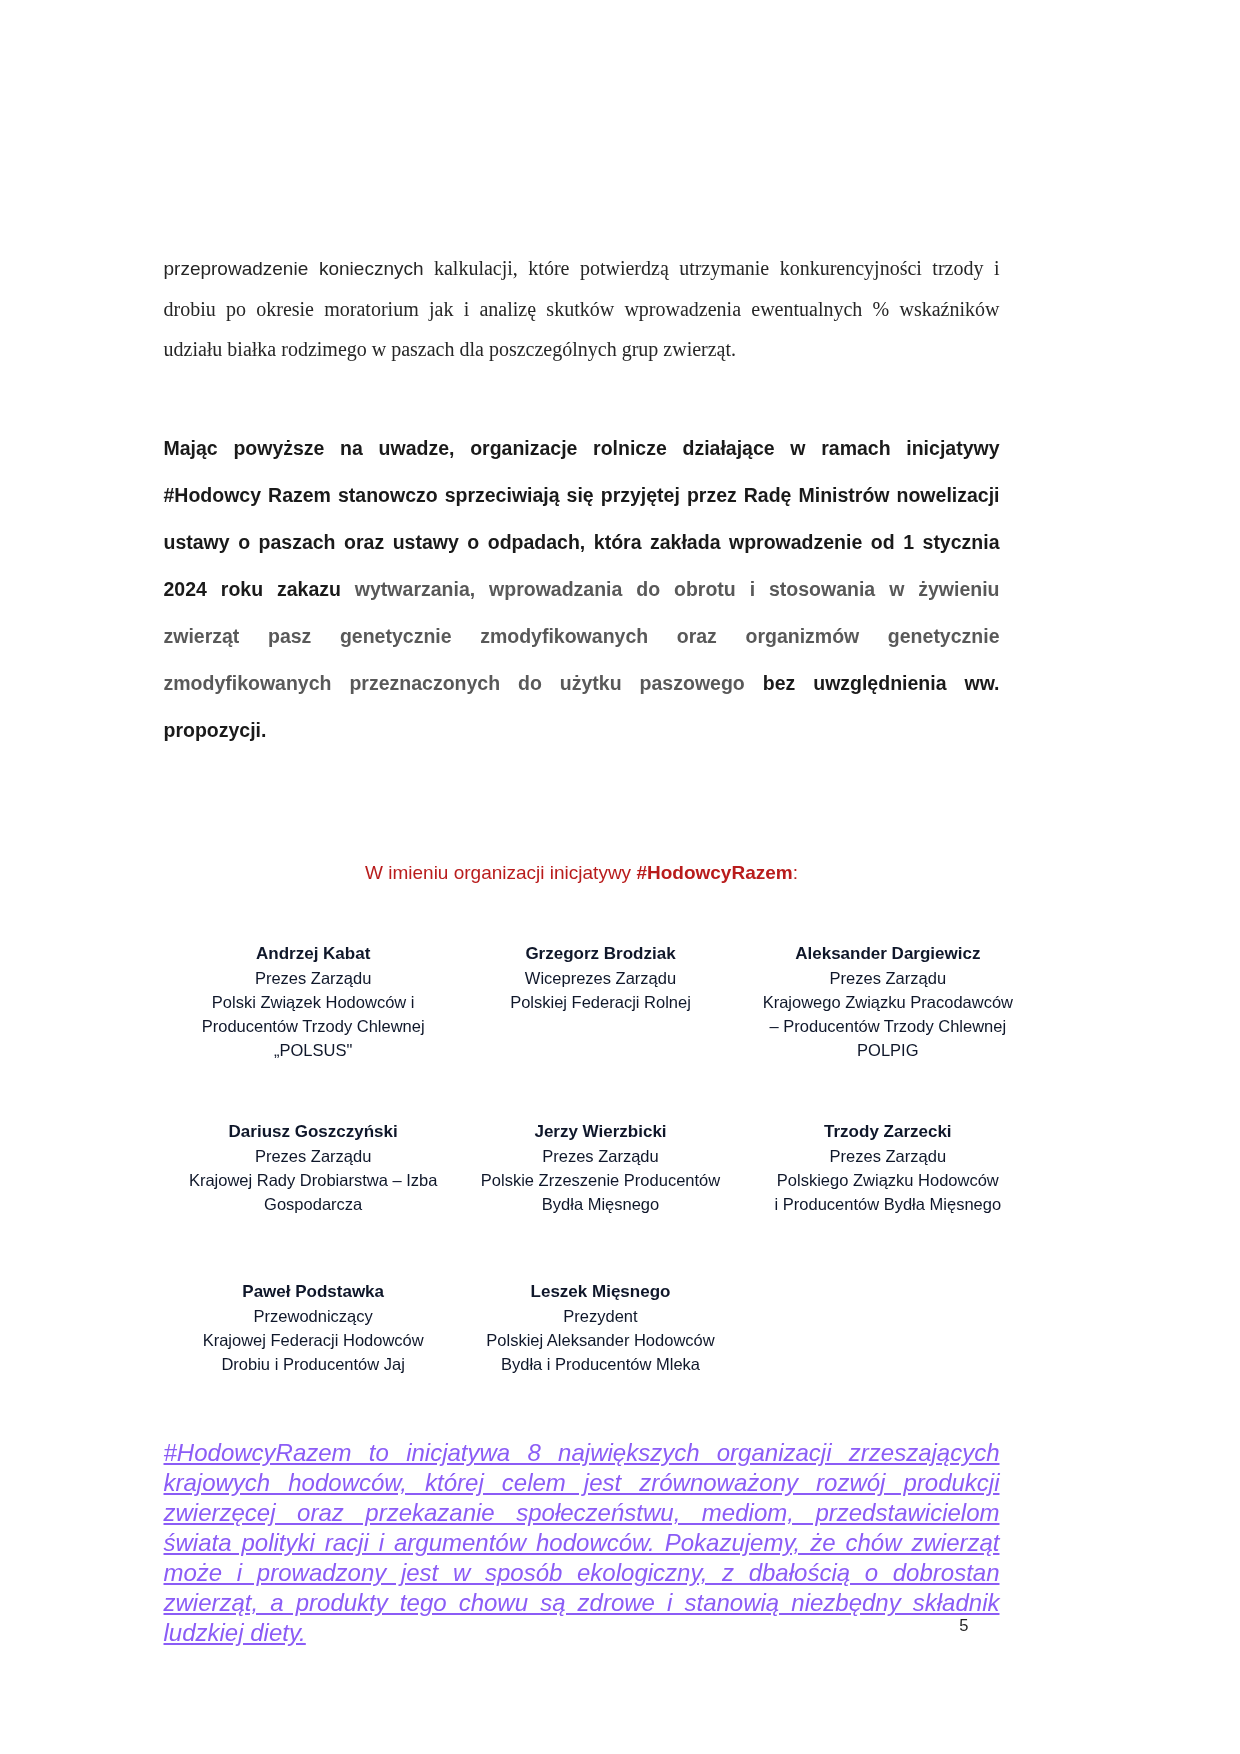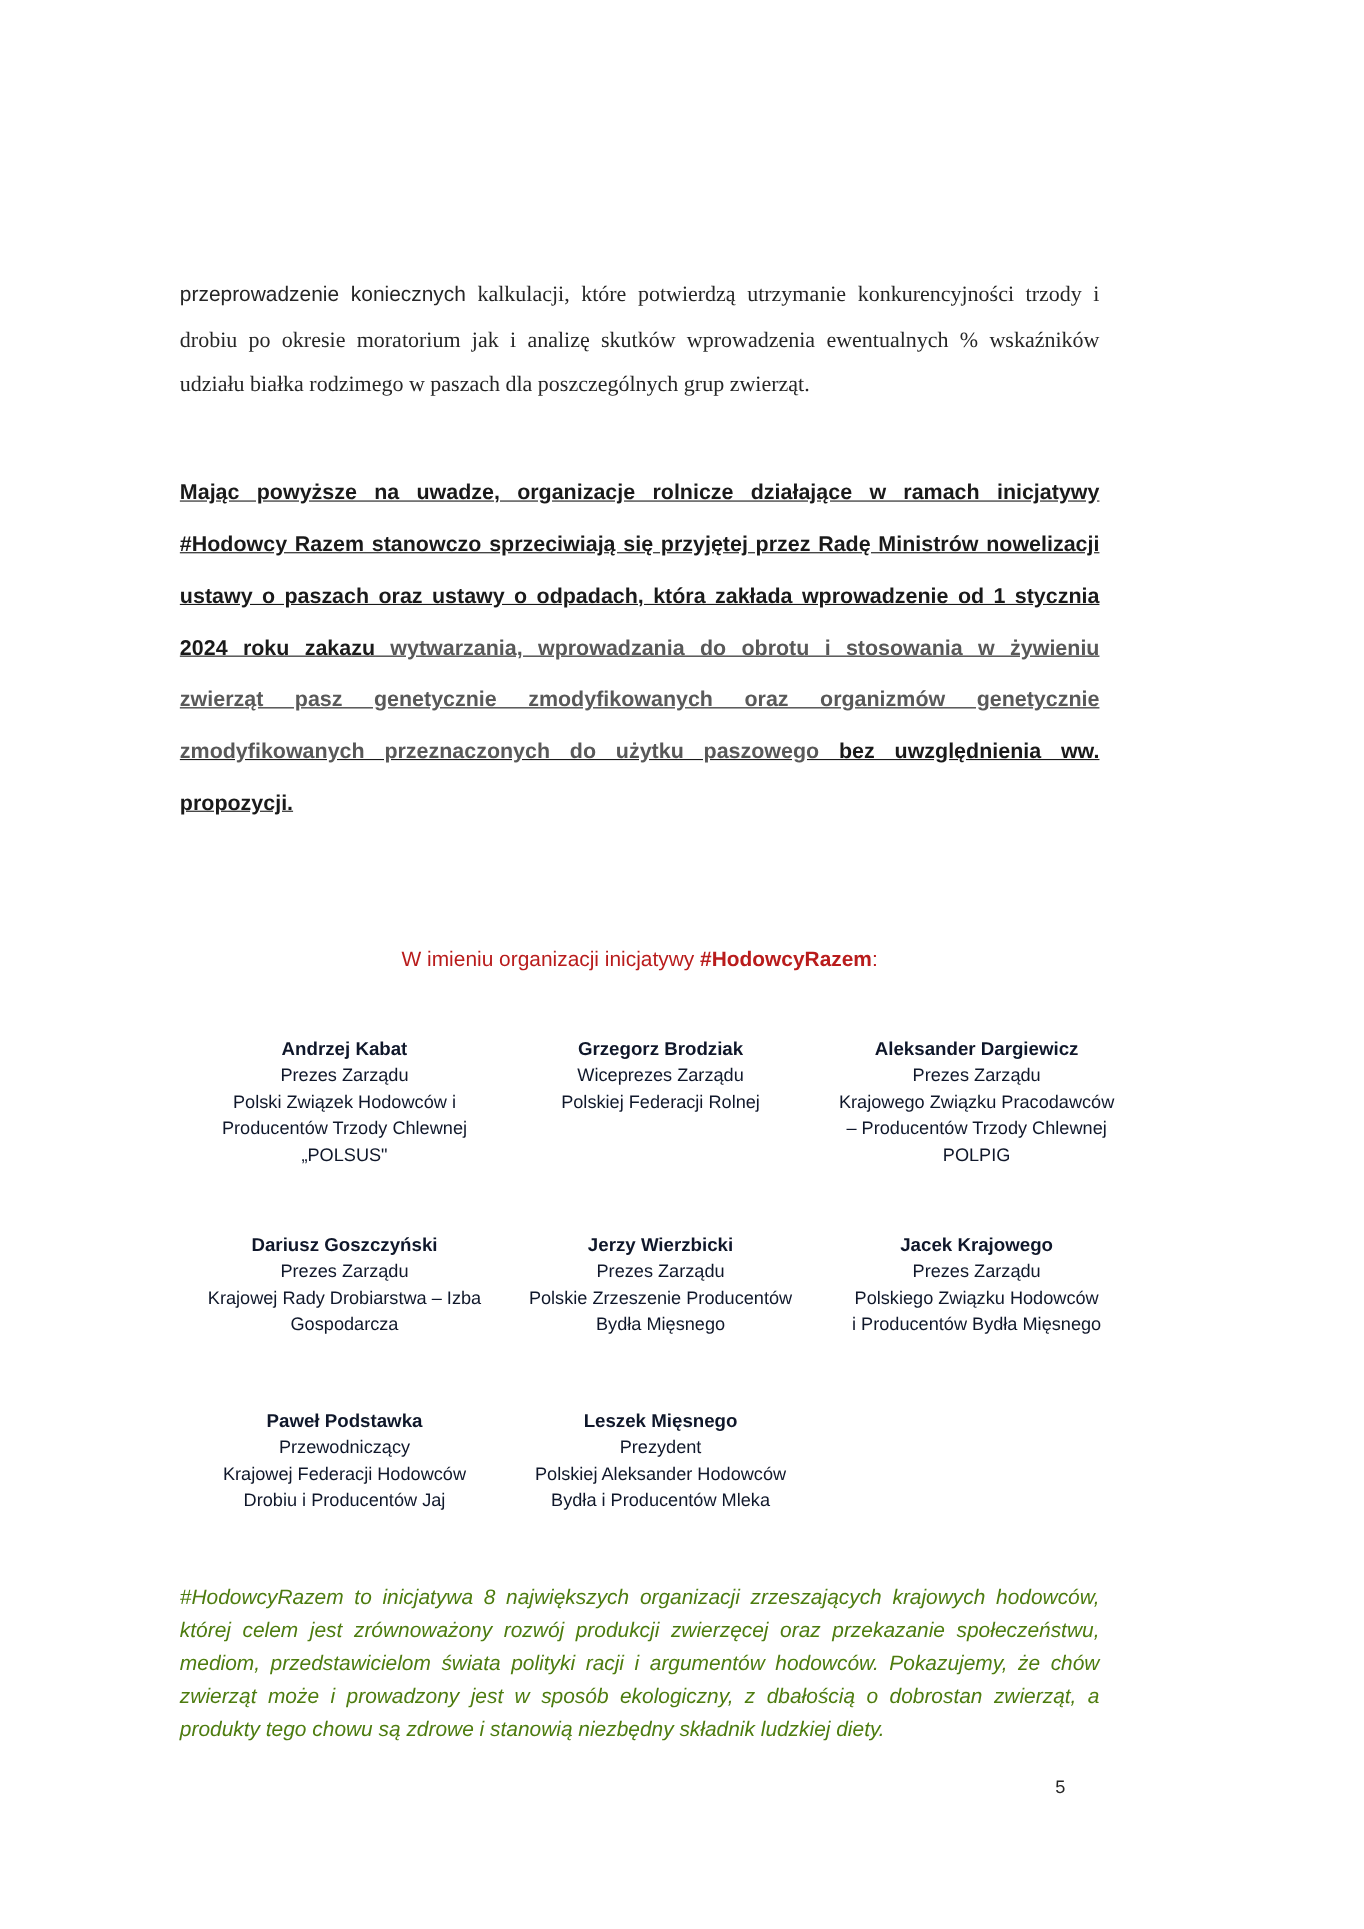--- a/index.html
+++ b/index.html
@@ -29,21 +29,20 @@
   }
   .bold-para {
     margin-top: 56px;
     font-family: "Liberation Sans", sans-serif;
     font-weight: bold;
     font-size: 19.5px;
     line-height: 47px;
     text-align: justify;
     word-spacing: 1.5px;
     color: #1a1a1a;
-    text-decoration: underline;
   }
   .bold-para .seg-gray { color: #595959; }
   .center-heading {
     margin: 104px 0 16px 0;
     text-align: center;
     font-size: 19px;
     line-height: 30px;
     font-weight: normal;
     color: #b91c1c;
   }
@@ -60,24 +59,25 @@
   .sig-cell {
     text-align: center;
     font-size: 16.5px;
     line-height: 24px;
     color: #0f172a;
   }
   .sig-name { font-weight: bold; font-size: 17px; }
   .italic-para {
     margin: 62px 0 0 0;
     font-style: italic;
-    font-size: 19px;
+    font-size: 24px;
     line-height: 30px;
     text-align: justify;
-    color: #4d7c0f;
+    color: #8b5cf6;
+    text-decoration: underline;
   }
   .page-number {
     position: absolute;
     top: 1616px;
     right: 163px;
     font-size: 16.5px;
     color: #262626;
   }
 </style>
 </head>
@@ -120,21 +120,21 @@
       <div class="sig-line">Krajowej Rady Drobiarstwa – Izba</div>
       <div class="sig-line">Gospodarcza</div>
     </div>
     <div class="sig-cell">
       <div class="sig-name">Jerzy Wierzbicki</div>
       <div class="sig-line">Prezes Zarządu</div>
       <div class="sig-line">Polskie Zrzeszenie Producentów</div>
       <div class="sig-line">Bydła Mięsnego</div>
     </div>
     <div class="sig-cell">
-      <div class="sig-name">Jacek Krajowego</div>
+      <div class="sig-name">Trzody Zarzecki</div>
       <div class="sig-line">Prezes Zarządu</div>
       <div class="sig-line">Polskiego Związku Hodowców</div>
       <div class="sig-line">i Producentów Bydła Mięsnego</div>
     </div>
   </div>
 
   <div class="sig-grid row-3">
     <div class="sig-cell">
       <div class="sig-name">Paweł Podstawka</div>
       <div class="sig-line">Przewodniczący</div>

